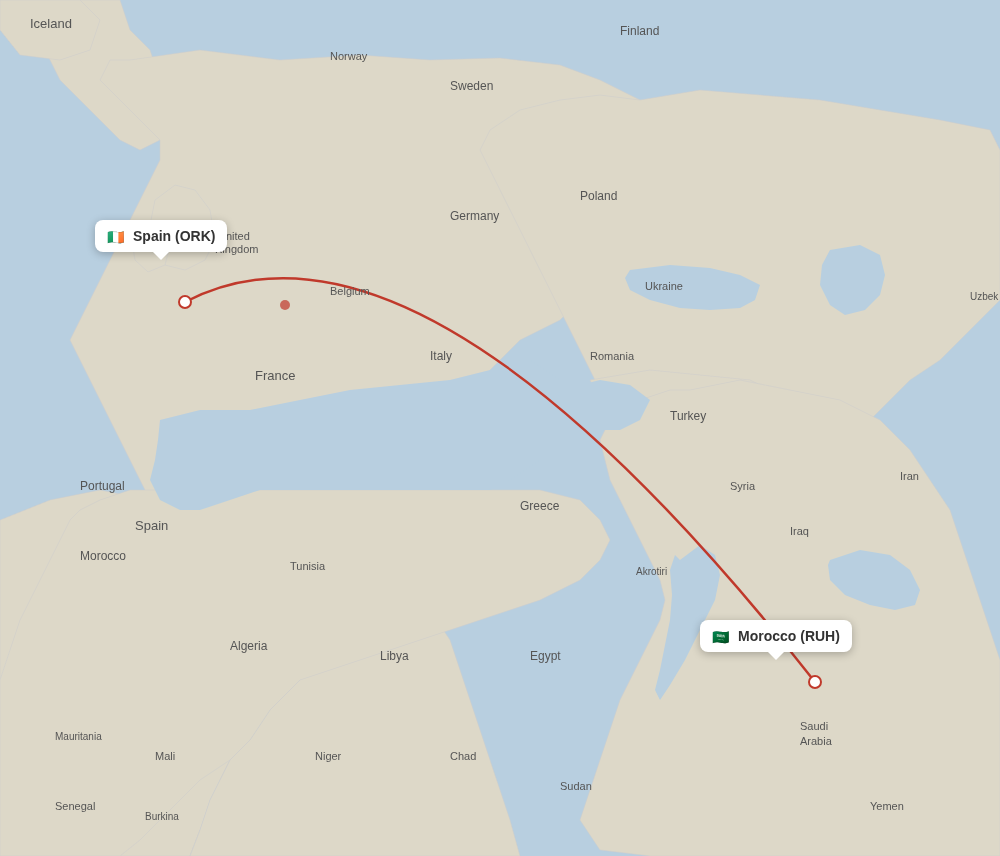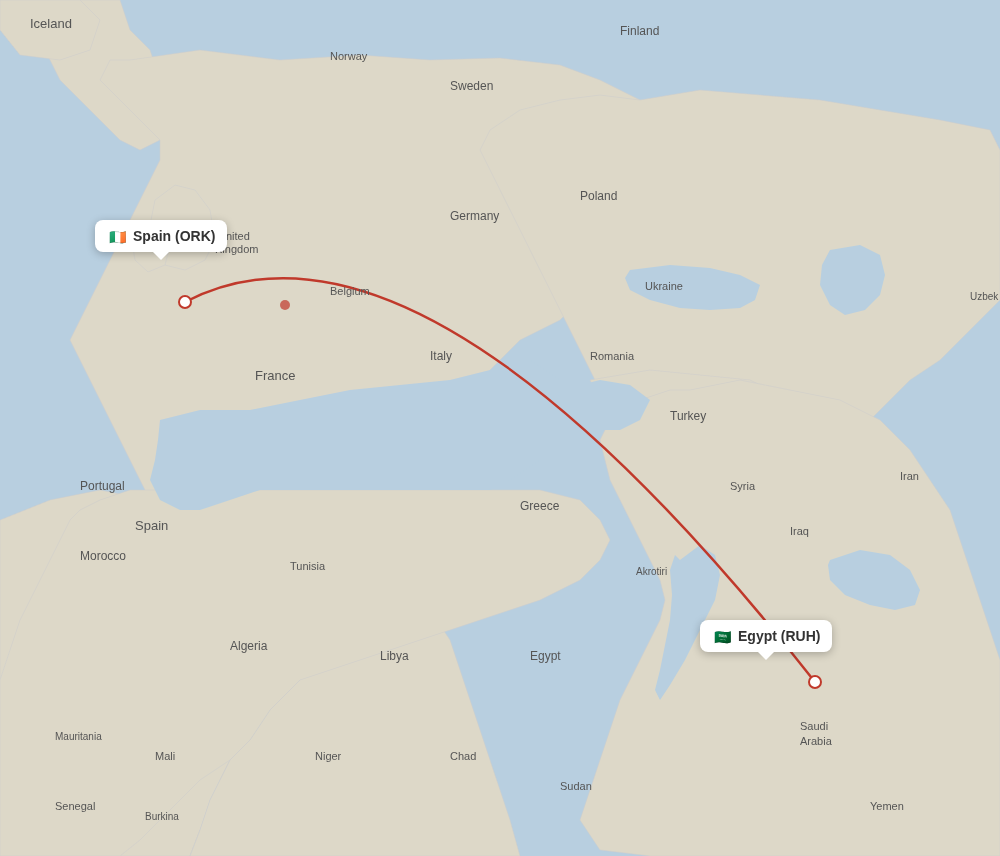--- a/index.html
+++ b/index.html
@@ -3,21 +3,20 @@
   <meta charset="utf-8">
   <style>
     * { margin: 0; padding: 0; box-sizing: border-box; }
     body { width: 1000px; height: 856px; overflow: hidden; font-family: Arial, sans-serif; }
     
     #map-container {
       width: 1000px;
       height: 856px;
       position: relative;
       background: #c8d8e8;
-      text-align: right;
     }
 
     #map-svg {
       width: 100%;
       height: 100%;
       position: absolute;
       top: 0; left: 0;
     }
 
     .tooltip {
@@ -152,16 +151,16 @@
 
   </svg>
 
   <div class="tooltip" id="cork-tooltip">
     <span class="flag">🇮🇪</span>
     <span>Spain (ORK)</span>
   </div>
 
   <div class="tooltip" id="riyadh-tooltip">
     <span class="flag">🇸🇦</span>
-    <span>Egypt (RUH)</span>
+    <span>Morocco (RUH)</span>
   </div>
 
 </div>
 
 </body></html>

